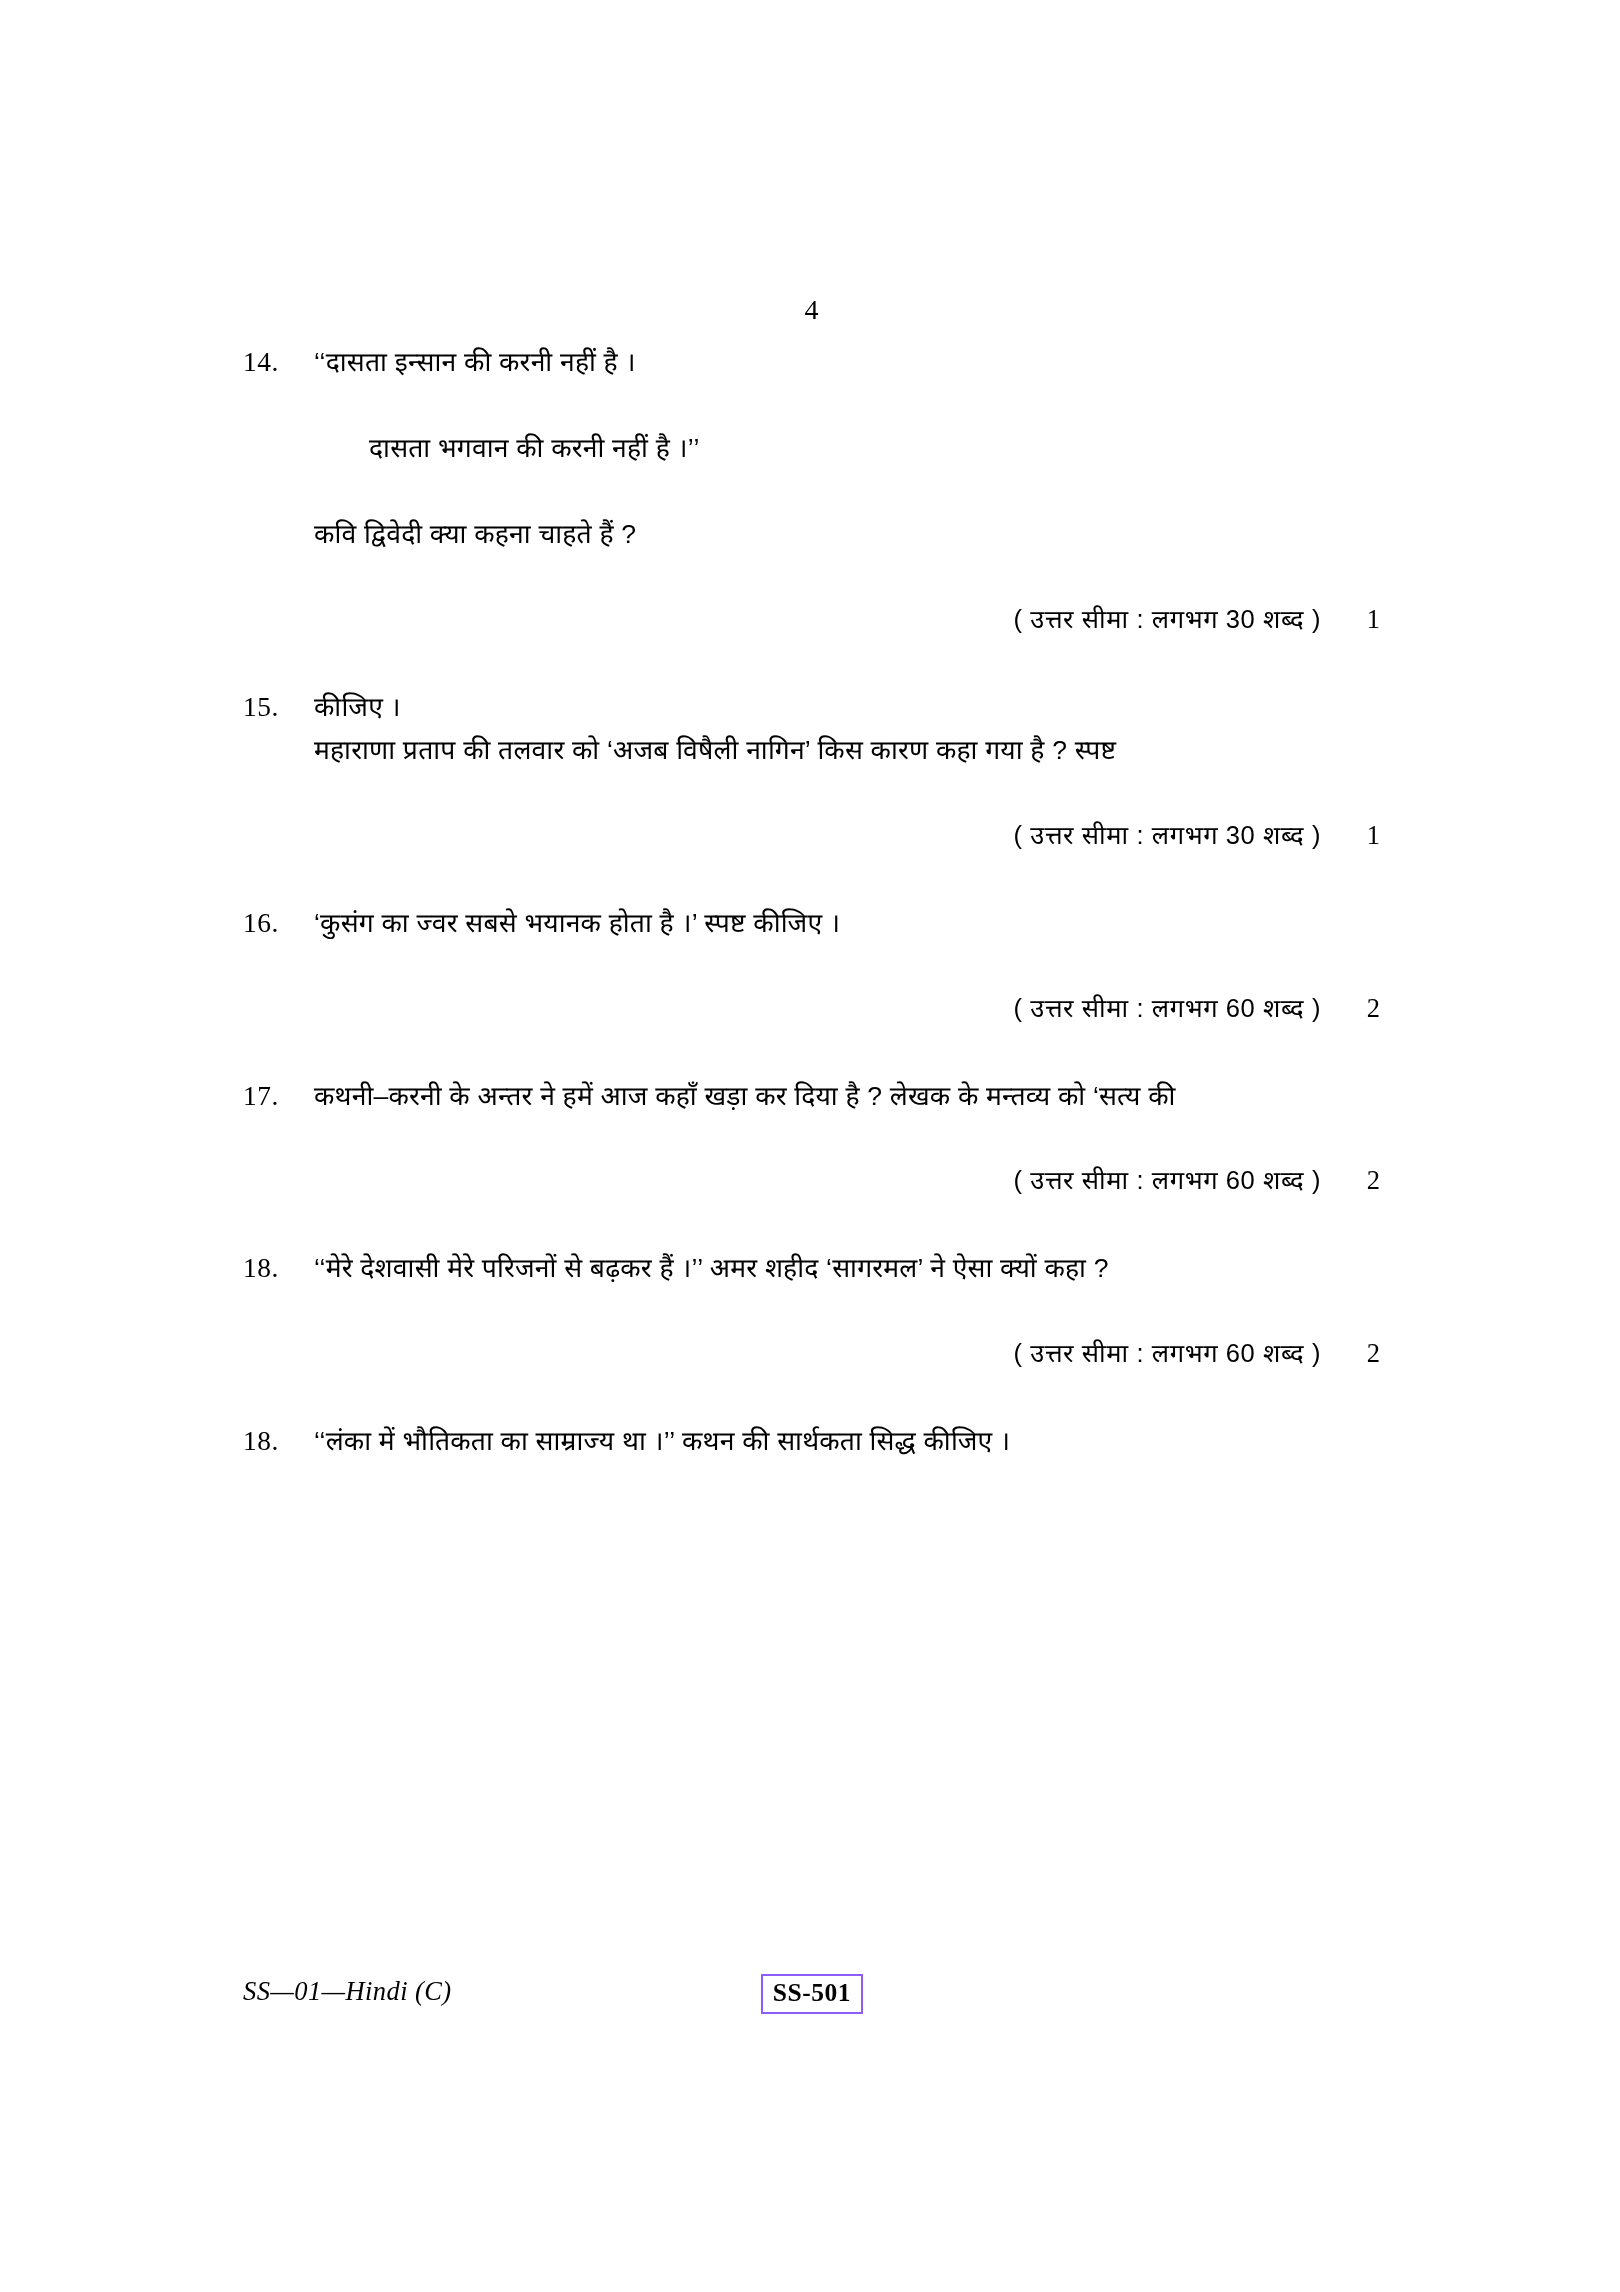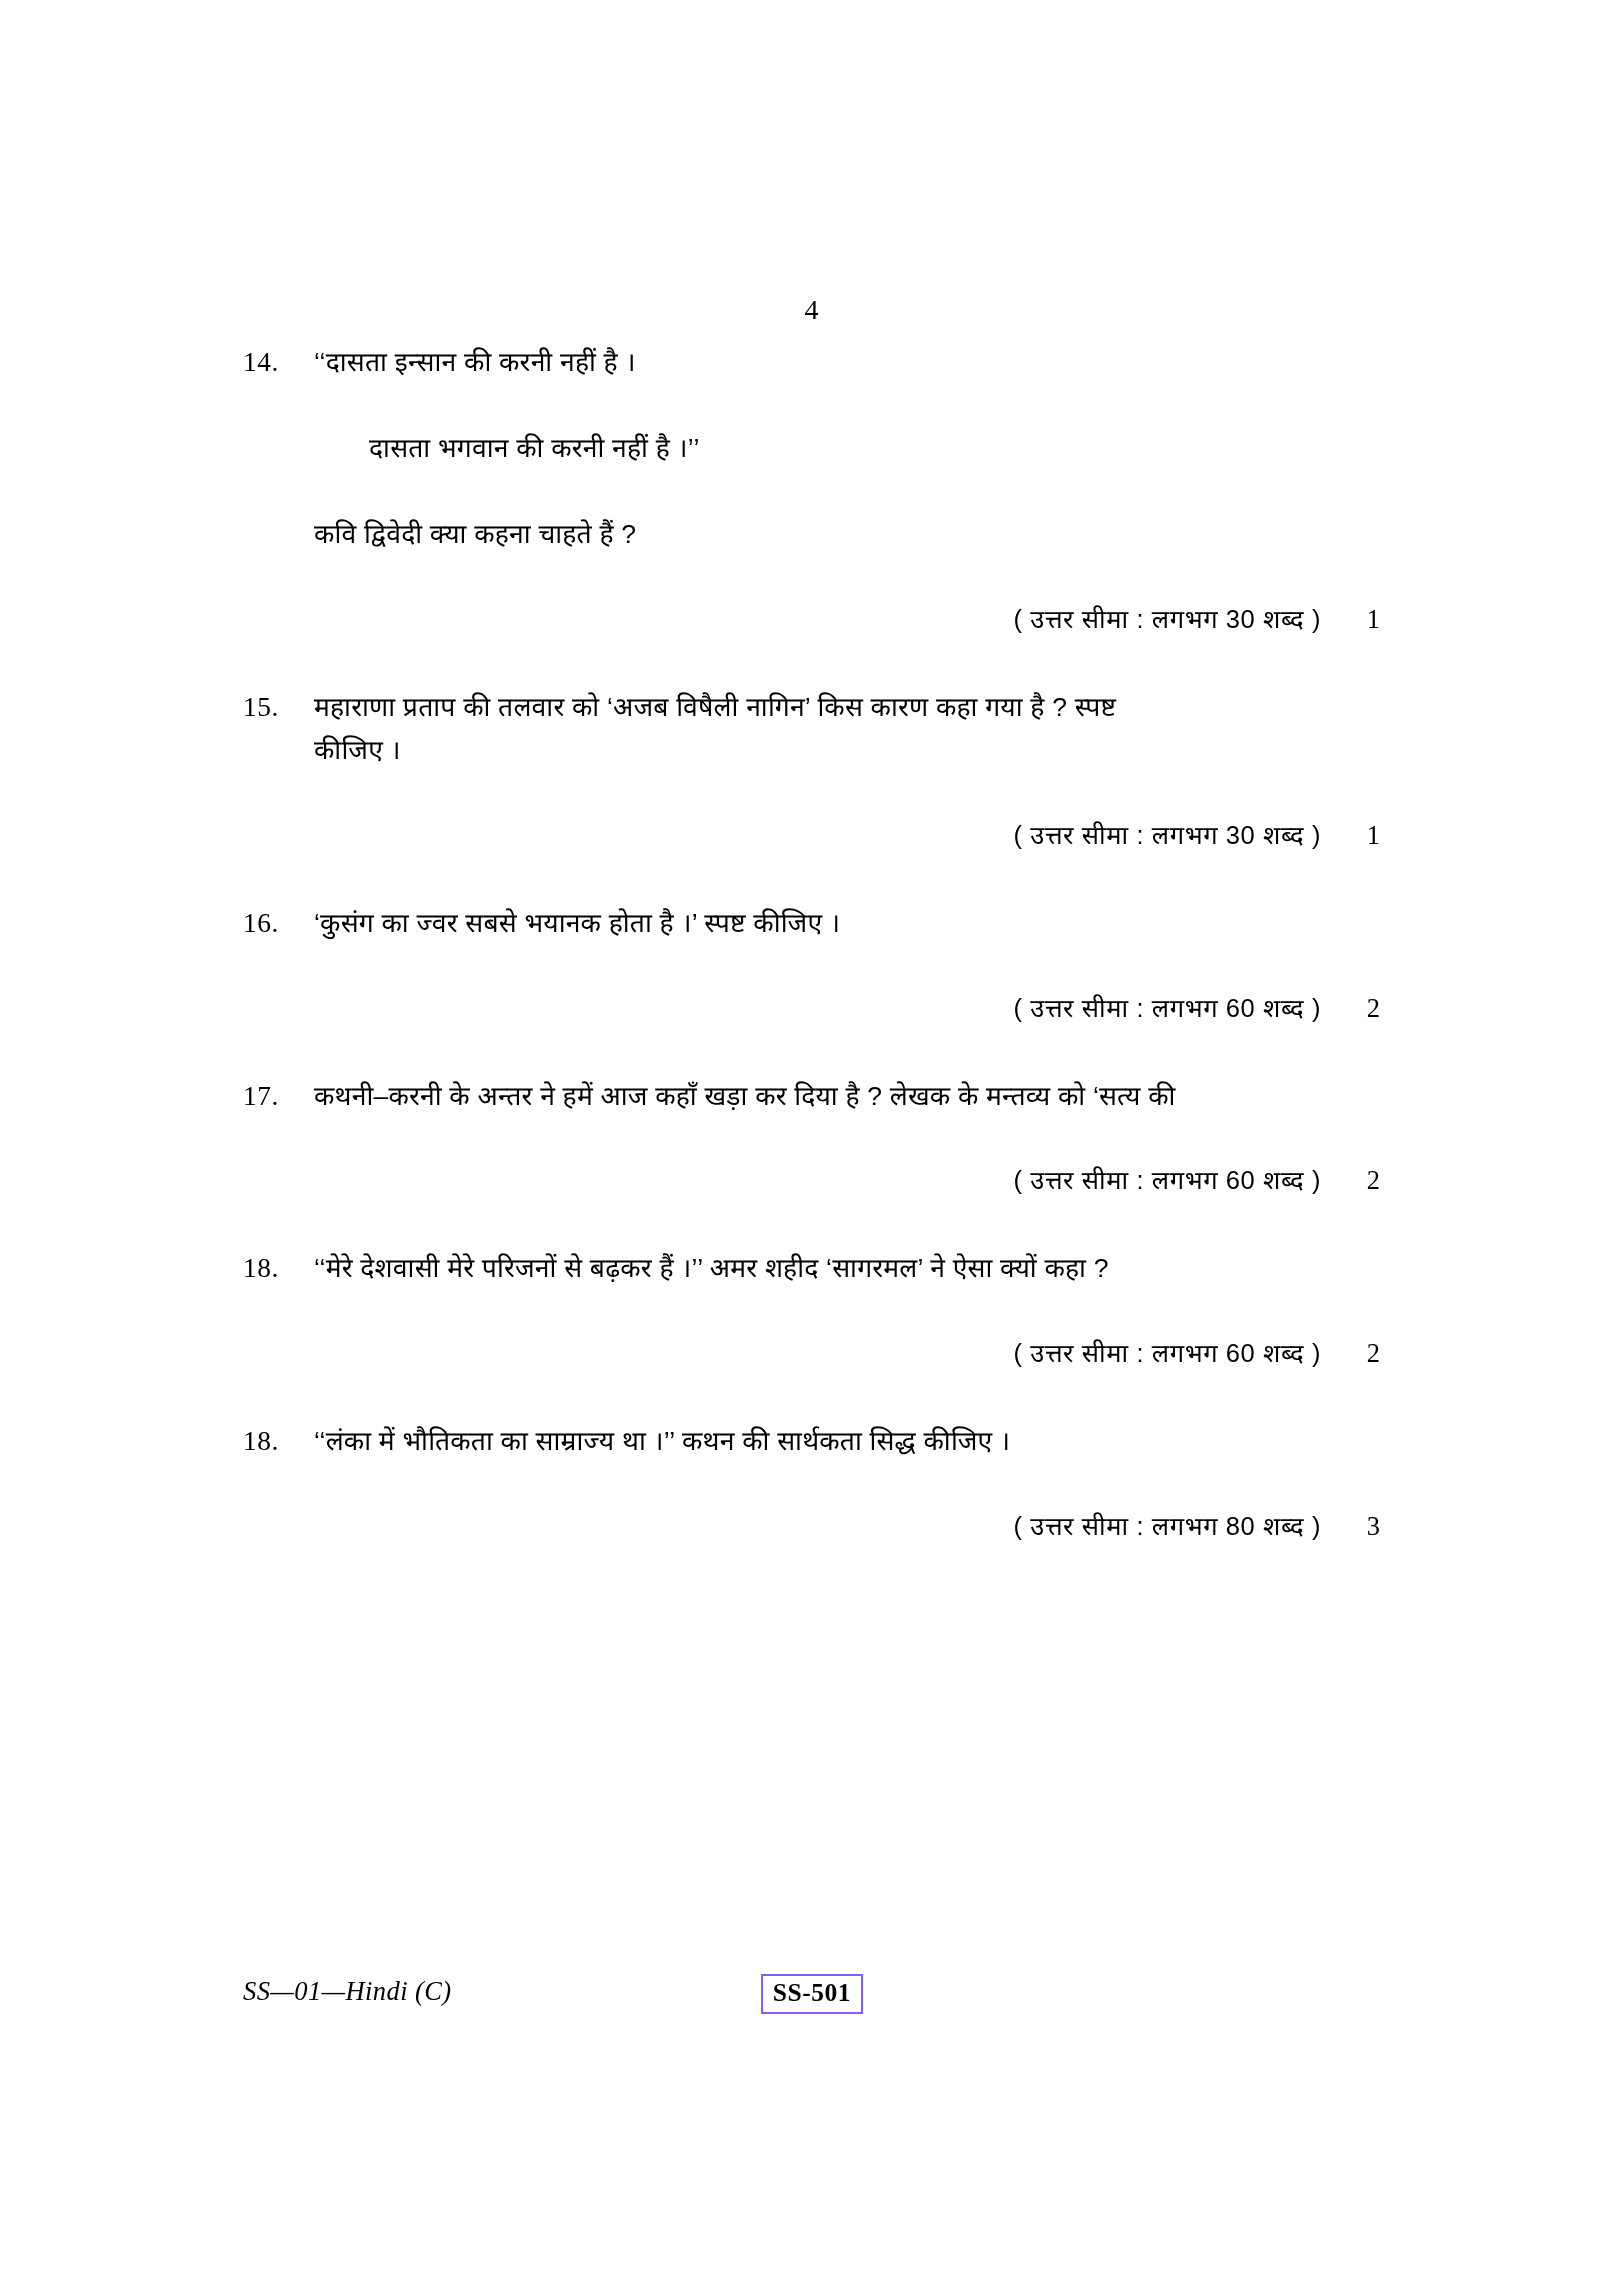--- a/index.html
+++ b/index.html
@@ -151,22 +151,22 @@
       <div class="limit-row">
         <span class="limit-text">( उत्तर सीमा : लगभग 30 शब्द )</span>
         <span class="marks">1</span>
       </div>
     </div>
 
     <div class="q-block" style="margin-top:51px;">
       <div class="q-row">
         <div class="q-num">15.</div>
         <div class="q-text">
+          <span class="q-line">कीजिए  ।</span>
           <span class="q-line">महाराणा प्रताप की तलवार को ‘अजब विषैली नागिन’ किस कारण कहा गया है  ? स्पष्ट</span>
-          <span class="q-line">कीजिए  ।</span>
         </div>
       </div>
       <div class="sp-limit"></div>
       <div class="limit-row">
         <span class="limit-text">( उत्तर सीमा : लगभग 30 शब्द )</span>
         <span class="marks">1</span>
       </div>
     </div>
 
     <div class="q-block" style="margin-top:51px;">
@@ -212,24 +212,20 @@
     </div>
 
     <div class="q-block" style="margin-top:51px;">
       <div class="q-row">
         <div class="q-num">18.</div>
         <div class="q-text">
           <span class="q-line">‘‘लंका में भौतिकता का साम्राज्य था  ।’’ कथन की सार्थकता सिद्ध कीजिए  ।</span>
         </div>
       </div>
       <div class="sp-limit"></div>
-      <div class="limit-row">
-        <span class="limit-text">( उत्तर सीमा : लगभग 80 शब्द )</span>
-        <span class="marks">3</span>
-      </div>
     </div>
 
   </div>
 
   <div class="footer">
     <div class="footer-left">SS—01—Hindi (C)</div>
     <div class="footer-code">SS-501</div>
   </div>
 
 </div>

